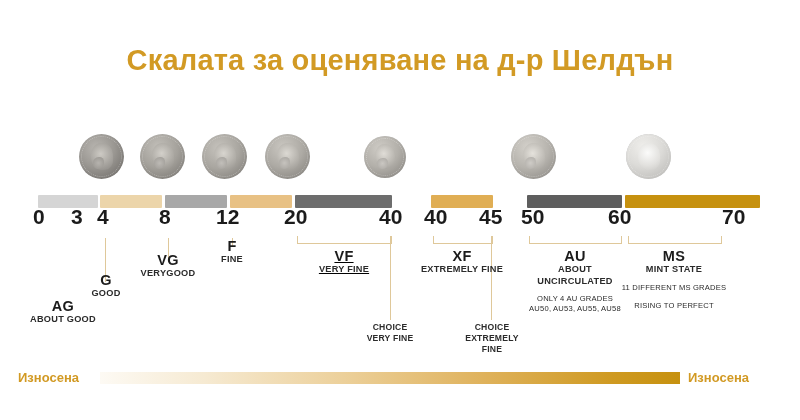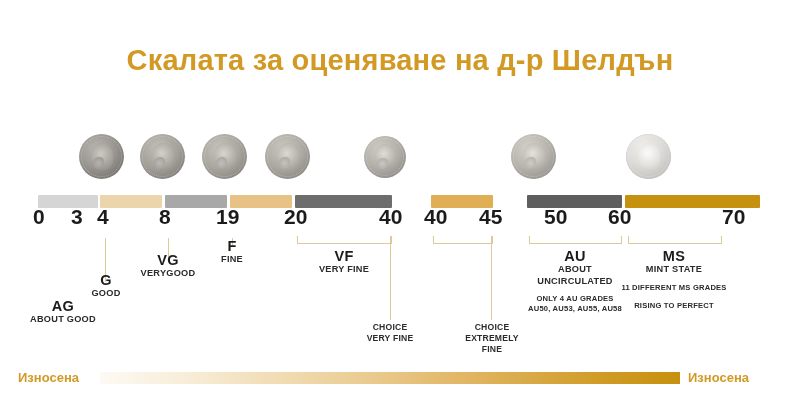--- a/index.html
+++ b/index.html
@@ -53,21 +53,21 @@
   .grade{position:absolute;text-align:center;}
   .grade .abbr{
     font-size:14.5px;font-weight:bold;color:#1b1b1b;line-height:16px;
     letter-spacing:.3px;
   }
   .grade .full{
     font-size:9.2px;font-weight:bold;color:#2b2b2b;line-height:11.5px;
     letter-spacing:.25px;white-space:nowrap;
   }
   .grade .note{
-    font-size:7.6px;font-weight:bold;color:#2b2b2b;line-height:10px;
+    font-size:7.6px;font-weight:normal;color:#2b2b2b;line-height:10px;
     letter-spacing:.2px;white-space:nowrap;margin-top:7px;
   }
   .choice{
     position:absolute;text-align:center;font-size:8.6px;font-weight:bold;
     color:#2b2b2b;line-height:11px;letter-spacing:.2px;
   }
 
   
   .foot-label{
     position:absolute;top:370px;font-size:13px;font-weight:bold;
@@ -140,26 +140,26 @@
   <div class="seg" style="left:230px;width:62px;background:#e8c184;"></div>
   <div class="seg" style="left:295px;width:97px;background:#6d6d6d;"></div>
   <div class="seg" style="left:431px;width:62px;background:#e0ae54;"></div>
   <div class="seg" style="left:527px;width:95px;background:#5e5e5e;"></div>
   <div class="seg" style="left:625px;width:135px;background:#c6910f;"></div>
 
   <div class="num" style="left:33px;">0</div>
   <div class="num" style="left:71px;">3</div>
   <div class="num" style="left:97px;">4</div>
   <div class="num" style="left:159px;">8</div>
-  <div class="num" style="left:216px;">19</div>
+  <div class="num" style="left:216px;">12</div>
   <div class="num" style="left:284px;">20</div>
   <div class="num" style="left:379px;">40</div>
   <div class="num" style="left:424px;">40</div>
   <div class="num" style="left:479px;">45</div>
-  <div class="num" style="left:521px;margin-left:23px;">50</div>
+  <div class="num" style="left:521px;">50</div>
   <div class="num" style="left:608px;">60</div>
   <div class="num" style="left:722px;">70</div>
 
   <div class="vline" style="left:105px;top:238px;height:44px;"></div>
   <div class="vline" style="left:168px;top:238px;height:24px;"></div>
   <div class="vline" style="left:232px;top:238px;height:8px;"></div>
 
   <div class="bracket" style="left:297px;top:236px;width:93px;"></div>
   <div class="bracket" style="left:433px;top:236px;width:58px;"></div>
   <div class="bracket" style="left:529px;top:236px;width:91px;"></div>
@@ -181,25 +181,29 @@
   <div class="grade" style="left:118px;top:252px;width:100px;">
     <div class="abbr">VG</div>
     <div class="full">VERYGOOD</div>
   </div>
 
   <div class="grade" style="left:192px;top:238px;width:80px;">
     <div class="abbr">F</div>
     <div class="full">FINE</div>
   </div>
 
-  <div class="grade" style="left:294px;top:248px;width:100px;">
+  <div class="grade" style="left:294px;top:248px;width:100px;text-decoration:underline;">
     <div class="abbr">VF</div>
     <div class="full">VERY FINE</div>
   </div>
 
+  <div class="grade" style="left:412px;top:248px;width:100px;">
+    <div class="abbr">XF</div>
+    <div class="full">EXTREMELY FINE</div>
+  </div>
 
   <div class="grade" style="left:512px;top:248px;width:126px;">
     <div class="abbr">AU</div>
     <div class="full">ABOUT</div>
     <div class="full">UNCIRCULATED</div>
     <div class="note">ONLY 4 AU GRADES</div>
     <div class="note" style="margin-top:0;">AU50, AU53, AU55, AU58</div>
   </div>
 
   <div class="grade" style="left:611px;top:248px;width:126px;">

